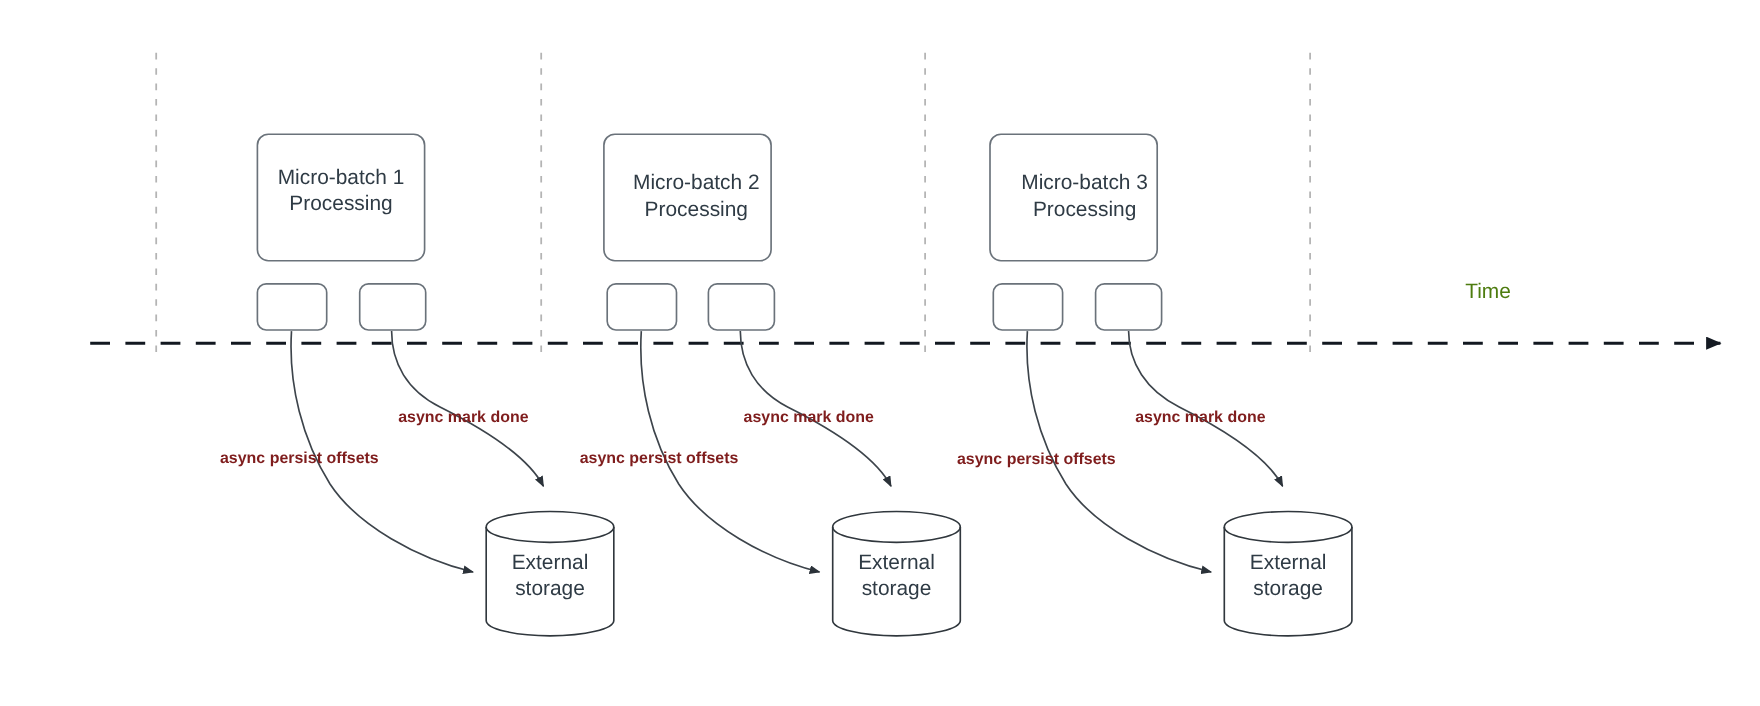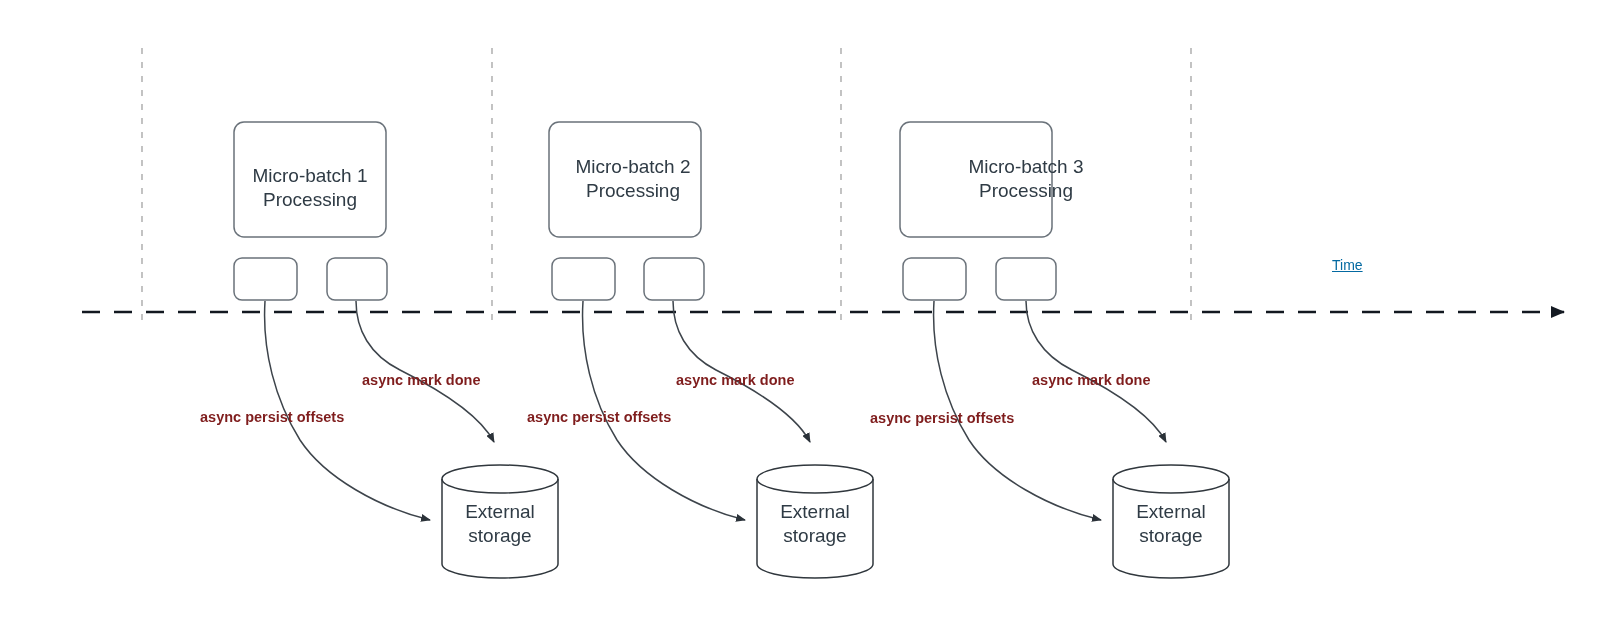--- a/index.html
+++ b/index.html
@@ -19,25 +19,24 @@
   .edge-label{
     position:absolute;
     color:#7f1d1d;
     font-size:14.5px;
     font-weight:bold;
     line-height:17px;
     white-space:nowrap;
   }
   .axis-label{
     position:absolute;
-    color:#0369a1;
-    font-size:14px;
+    color:#4d7c0f;
+    font-size:19px;
     line-height:21px;
     white-space:nowrap;
-    text-decoration:underline;
   }
 </style>
 </head>
 <body>
 
 <div id="canvas">
 
   <svg id="layer" xmlns="http://www.w3.org/2000/svg">
     <defs>
       <marker id="arw" markerWidth="10" markerHeight="8" refX="9" refY="4" orient="auto" markerUnits="userSpaceOnUse">
@@ -77,33 +76,33 @@
         <path d="M 265 301 C 262 350 275 400 300 440 C 325 478 380 508 430 520" fill="none" stroke="#3d444b" stroke-width="1.5" marker-end="url(#arw)"></path>
         <path d="M 356 301 C 356 330 370 355 400 370 C 440 390 480 415 494 442" fill="none" stroke="#3d444b" stroke-width="1.5" marker-end="url(#arw)"></path>
         <path d="M 583 301 C 580 350 592 400 617 440 C 642 478 696 508 745 520" fill="none" stroke="#3d444b" stroke-width="1.5" marker-end="url(#arw)"></path>
         <path d="M 673 301 C 673 330 687 355 716 370 C 756 390 796 415 810 442" fill="none" stroke="#3d444b" stroke-width="1.5" marker-end="url(#arw)"></path>
         <path d="M 934 301 C 931 350 944 400 969 440 C 994 478 1050 508 1101 520" fill="none" stroke="#3d444b" stroke-width="1.5" marker-end="url(#arw)"></path>
         <path d="M 1026 301 C 1026 330 1042 355 1072 370 C 1112 390 1152 415 1166 442" fill="none" stroke="#3d444b" stroke-width="1.5" marker-end="url(#arw)"></path>
       </g>
   </svg>
 
   <div id="html-labels">
-      <div class="node-label" style="left: 234px; top: 164px; width: 152px; white-space: pre-line;">Micro-batch 1
+      <div class="node-label" style="left: 234px; top: 150px; width: 152px; white-space: pre-line;">Micro-batch 1
 Processing</div>
       <div class="node-label" style="left: 442px; top: 499.5px; width: 116px; white-space: pre-line;">External
 storage</div>
       <div class="edge-label" style="left: 200px; top: 409px;">async persist offsets</div>
       <div class="edge-label" style="left: 362px; top: 372px;">async mark done</div>
       <div class="node-label" style="left: 549px; top: 154.5px; width: 168px; white-space: pre-line;">Micro-batch 2
 Processing</div>
       <div class="node-label" style="left: 757px; top: 499.5px; width: 116px; white-space: pre-line;">External
 storage</div>
       <div class="edge-label" style="left: 527px; top: 409px;">async persist offsets</div>
       <div class="edge-label" style="left: 676px; top: 372px;">async mark done</div>
-      <div class="node-label" style="left: 900px; top: 154.5px; width: 172px; white-space: pre-line; padding-left: 40px;">Micro-batch 3
+      <div class="node-label" style="left: 900px; top: 154.5px; width: 172px; white-space: pre-line;">Micro-batch 3
 Processing</div>
       <div class="node-label" style="left: 1113px; top: 499.5px; width: 116px; white-space: pre-line;">External
 storage</div>
       <div class="edge-label" style="left: 870px; top: 410px;">async persist offsets</div>
       <div class="edge-label" style="left: 1032px; top: 372px;">async mark done</div>
     </div>
 
   <div class="axis-label" id="time-label" style="left: 1332px; top: 255px;">Time</div>
 
 </div>

